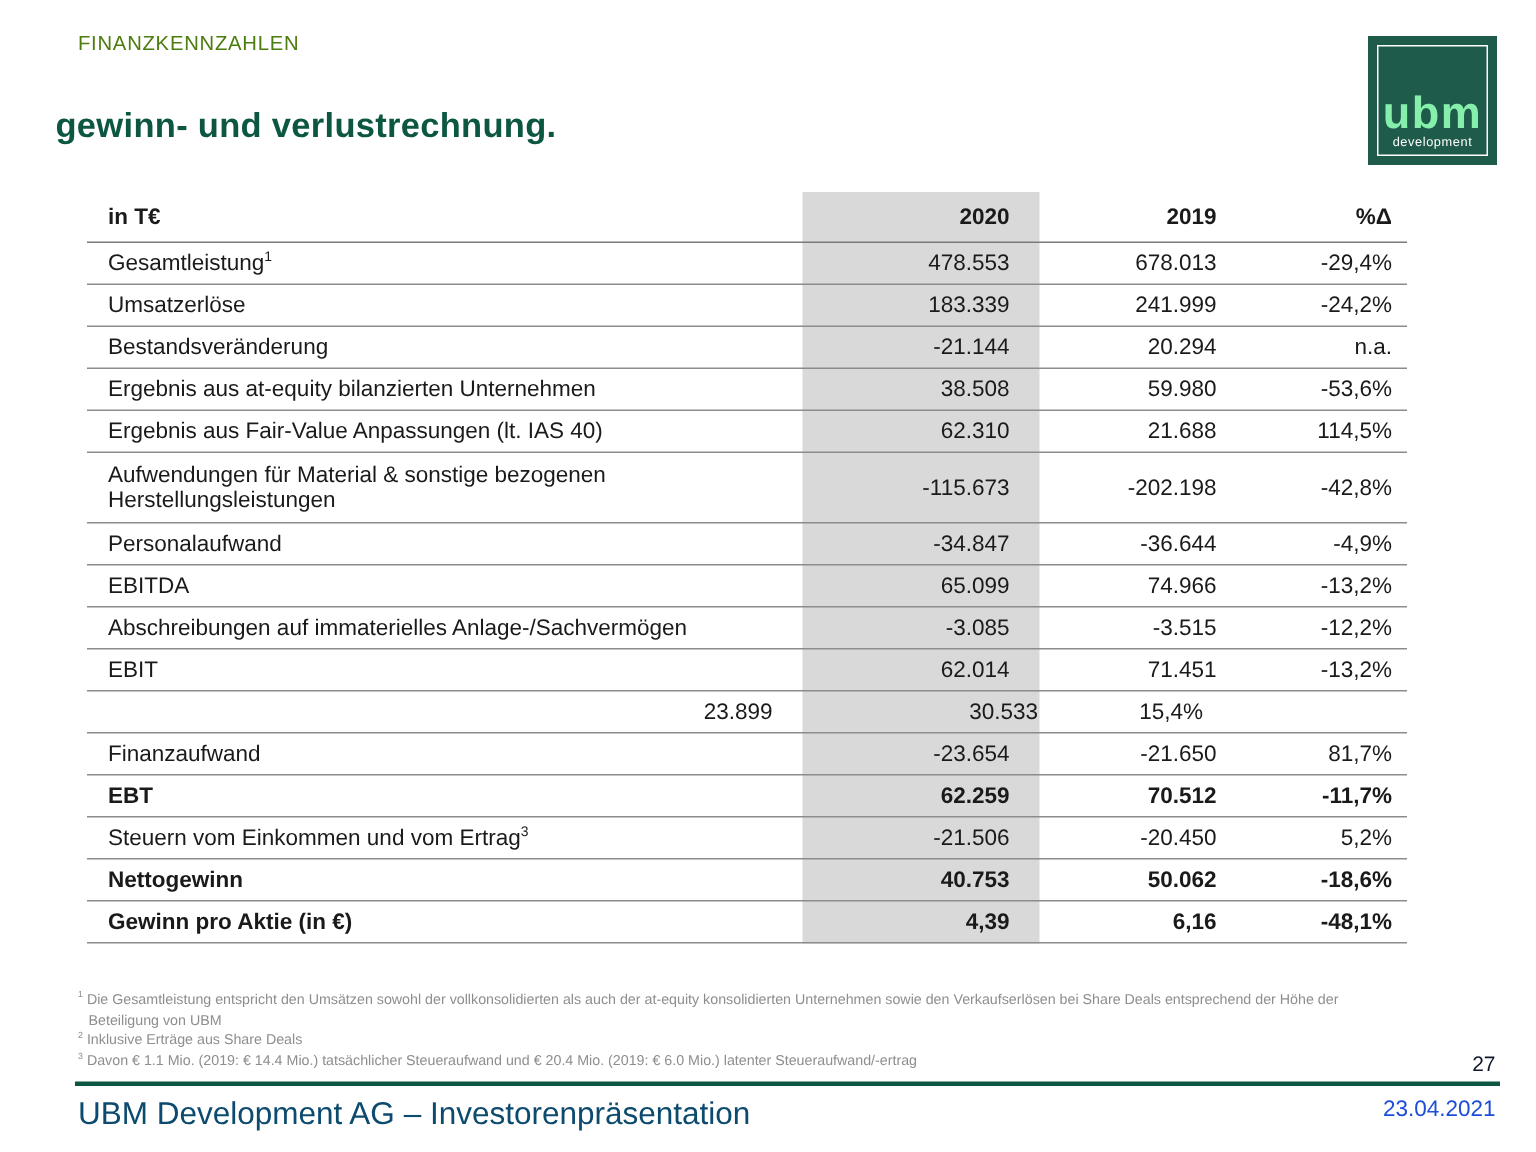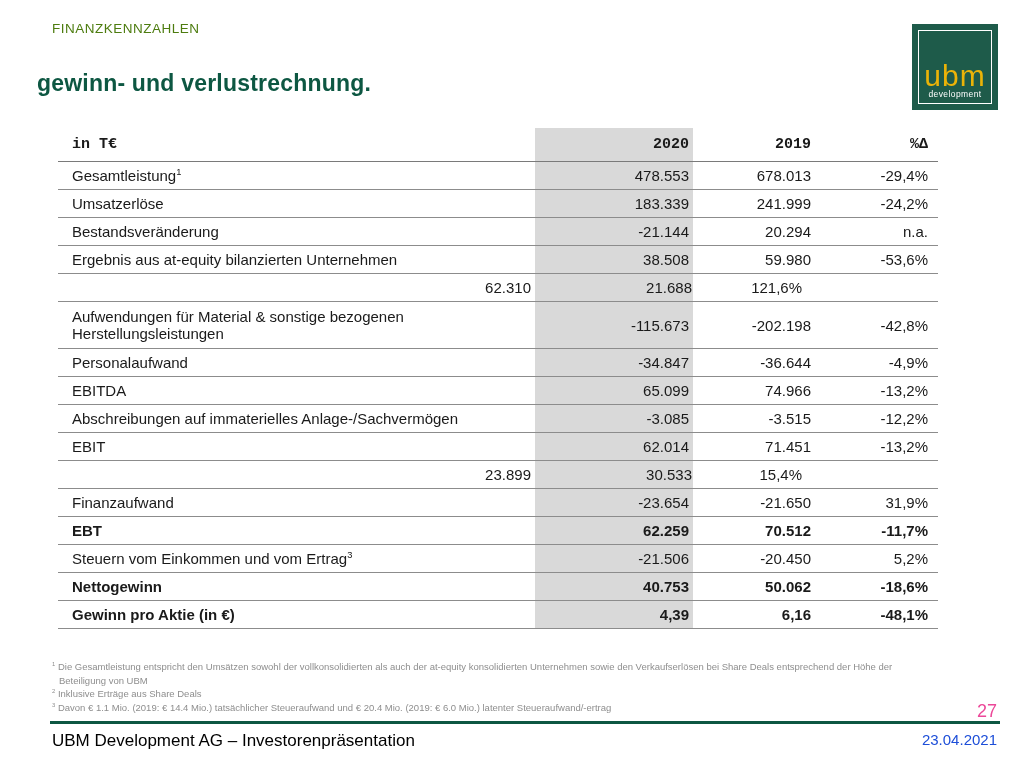--- a/index.html
+++ b/index.html
@@ -38,23 +38,23 @@
   .logo-inner {
     position: absolute;
     left: 6px; top: 6px; right: 6px; bottom: 6px;
     border: 1px solid #ffffff;
     display: flex;
     flex-direction: column;
     align-items: center;
     justify-content: flex-end;
   }
   .logo-ubm {
-    color: #eab308;
+    color: #86efac;
     font-size: 30px;
-    font-weight: normal;
+    font-weight: bold;
     line-height: 26px;
     letter-spacing: 1px;
   }
   .logo-dev {
     color: #ffffff;
     font-size: 8.5px;
     letter-spacing: 0.4px;
     padding-bottom: 4px;
   }
   
@@ -72,59 +72,59 @@
   .trow {
     position: relative;
     display: grid;
     grid-template-columns: 477px 158px 119px 126px;
     align-items: center;
     height: 28px;
     border-bottom: 1px solid #8c8c8c;
     font-size: 15px;
     color: #1a1a1a;
   }
-  .trow.thead { height: 34px; font-weight: bold; border-bottom-color: #7a7a7a; font-family: Liberation Mono, monospace; }
+  .trow.thead { height: 34px; font-weight: bold; border-bottom-color: #7a7a7a; }
   .trow.bold { font-weight: bold; }
   .trow.twoline { height: 47px; }
   .trow.twoline .label { line-height: 17px; }
   .cell { overflow: visible; white-space: nowrap; }
   .trow.twoline .cell.label { white-space: normal; }
   .cell.label { padding-left: 14px; }
   .cell.num { text-align: right; }
-  .cell.c2020 { padding-right: 4px; margin-left: 30px; }
+  .cell.c2020 { padding-right: 20px; margin-left: 30px; }
   .cell.c2019 { padding-right: 1px; }
   .cell.cdelta { padding-right: 10px; }
   sup { font-size: 0.62em; vertical-align: super; line-height: 0; }
   
   .footnotes {
     position: absolute;
     left: 52px; top: 660px;
     width: 880px;
     font-size: 9.5px;
     line-height: 13.5px;
     color: #8e8e8e;
   }
   .footnote { text-indent: -7px; padding-left: 7px; }
   .page-num {
     position: absolute;
     right: 27px; top: 701px;
-    font-size: 18px;
-    color: #ec4899;
+    font-size: 14px;
+    color: #0f172a;
   }
   .green-line {
     position: absolute;
     left: 50px; top: 721px;
     width: 950px; height: 3px;
     background: var(--green, #0d5742);
   }
   .footer-left {
     position: absolute;
     left: 52px; top: 731px;
-    font-size: 17px;
-    color: #000000;
+    font-size: 21px;
+    color: #0c4a6e;
   }
   .footer-right {
     position: absolute;
     right: 27px; top: 731px;
     font-size: 15px;
     color: #1d4ed8;
   }
 </style>
 </head>
 <body>
@@ -169,23 +169,24 @@
           <div class="cell num c2019">20.294</div>
           <div class="cell num cdelta">n.a.</div>
         </div>
         <div class="trow">
           <div class="cell label">Ergebnis aus at-equity bilanzierten Unternehmen</div>
           <div class="cell num c2020">38.508</div>
           <div class="cell num c2019">59.980</div>
           <div class="cell num cdelta">-53,6%</div>
         </div>
         <div class="trow">
+          <div class="cell label">Ergebnis aus Fair-Value Anpassungen (lt. IAS 40)</div>
           <div class="cell num c2020">62.310</div>
           <div class="cell num c2019">21.688</div>
-          <div class="cell num cdelta">121,6%</div>
+          <div class="cell num cdelta">114,5%</div>
         </div>
         <div class="trow twoline">
           <div class="cell label">Aufwendungen für Material &amp; sonstige bezogenen Herstellungsleistungen</div>
           <div class="cell num c2020">-115.673</div>
           <div class="cell num c2019">-202.198</div>
           <div class="cell num cdelta">-42,8%</div>
         </div>
         <div class="trow">
           <div class="cell label">Personalaufwand</div>
           <div class="cell num c2020">-34.847</div>
@@ -212,21 +213,21 @@
         </div>
         <div class="trow">
           <div class="cell num c2020">23.899</div>
           <div class="cell num c2019">30.533</div>
           <div class="cell num cdelta">15,4%</div>
         </div>
         <div class="trow">
           <div class="cell label">Finanzaufwand</div>
           <div class="cell num c2020">-23.654</div>
           <div class="cell num c2019">-21.650</div>
-          <div class="cell num cdelta">31,9%</div>
+          <div class="cell num cdelta">81,7%</div>
         </div>
         <div class="trow bold">
           <div class="cell label">EBT</div>
           <div class="cell num c2020">62.259</div>
           <div class="cell num c2019">70.512</div>
           <div class="cell num cdelta">-11,7%</div>
         </div>
         <div class="trow">
           <div class="cell label">Steuern vom Einkommen und vom Ertrag<sup>3</sup></div>
           <div class="cell num c2020">-21.506</div>

